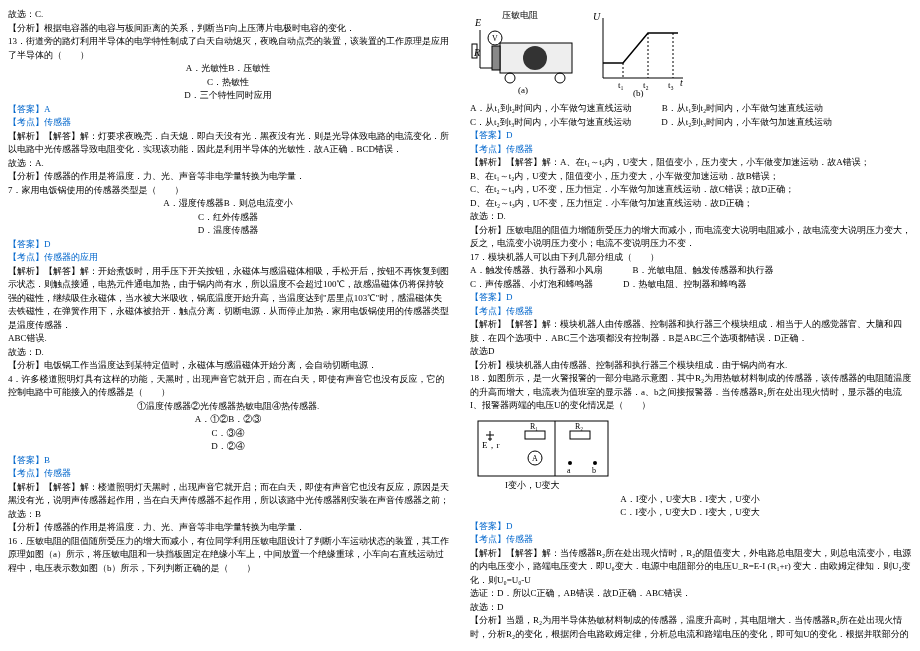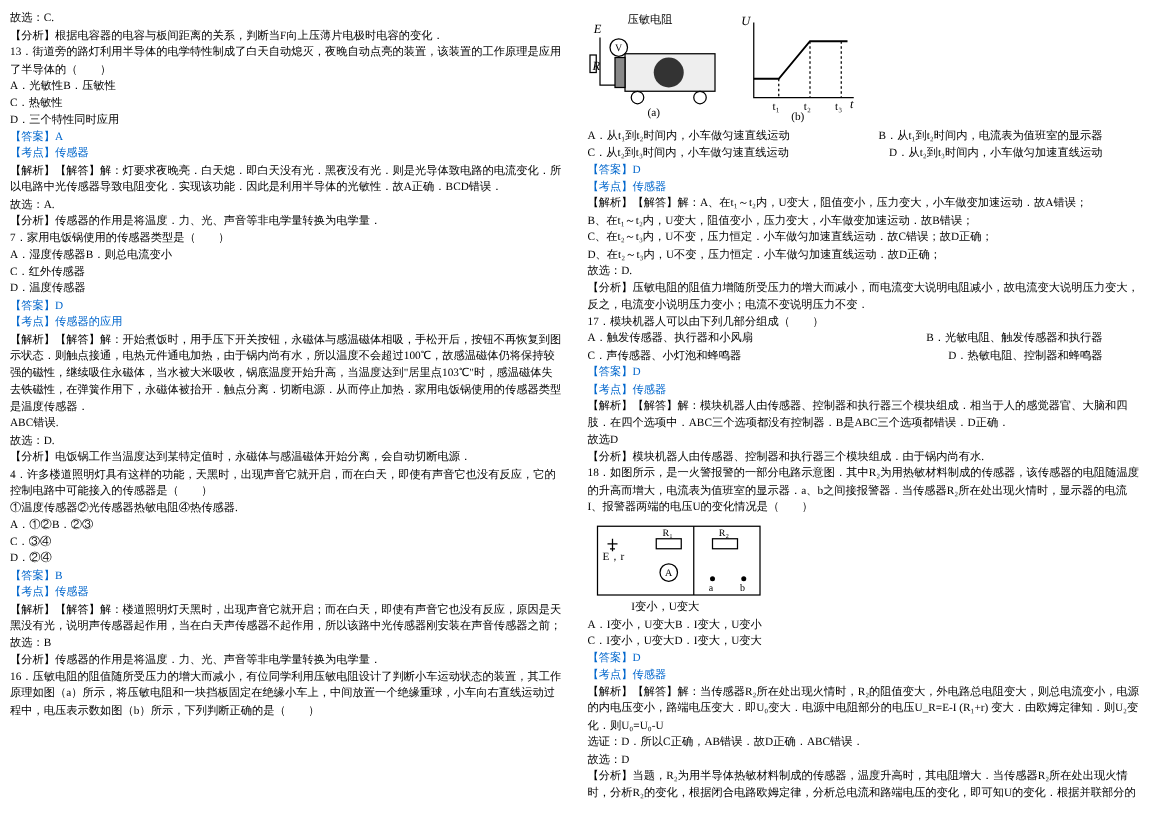--- a/index.html
+++ b/index.html
@@ -10,23 +10,23 @@
     padding: 8px;
     background: #fff;
     column-count: 2;
     column-gap: 20px;
     width: 904px;
     height: 635px;
   }
   .blk { break-inside: avoid-column; }
   .bold { font-weight: normal; }
   .blue { color: #0066cc; }
-  .row { display: flex; flex-wrap: wrap; justify-content: space-between; }
+  .row { display: flex; flex-wrap: wrap; }
   .row span { margin-right: 30px; }
-  .opts { display:flex; justify-content: flex-start; max-width:440px;}
+  .opts { display:flex; justify-content: center; max-width:440px;}
   .diag { display:flex; align-items:flex-end; gap:8px; margin:4px 0;}
   svg { display:block; }
 </style>
 </head>
 <body>
 
 <div>故选：C.</div>
 <div>【分析】根据电容器的电容与板间距离的关系，判断当F向上压薄片电极时电容的变化．</div>
 <div class="bold">13．街道旁的路灯利用半导体的电学特性制成了白天自动熄灭，夜晚自动点亮的装置，该装置的工作原理是应用了半导体的（　　）</div>
 <div class="opts">
@@ -121,21 +121,21 @@
     <text x="80" y="80" font-size="9">t₃</text>
     <line x1="35" y1="55" x2="35" y2="70" stroke="#000" stroke-dasharray="2"></line>
     <line x1="60" y1="25" x2="60" y2="70" stroke="#000" stroke-dasharray="2"></line>
     <line x1="85" y1="25" x2="85" y2="70" stroke="#000" stroke-dasharray="2"></line>
     <text x="45" y="88" font-size="9">(b)</text>
   </svg>
 </div>
 
 <div class="row">
   <span>A．从t₁到t₂时间内，小车做匀速直线运动</span>
-  <span>B．从t₁到t₂时间内，电流表为值班室的显示器</span>
+  <span>B．从t₁到t₂时间内，小车做匀速直线运动</span>
 </div>
 
 <div class="row">
   <span>C．从t₂到t₃时间内，小车做匀速直线运动</span>
   <span>D．从t₂到t₃时间内，小车做匀加速直线运动</span>
 </div>
 <div class="blue">【答案】D</div>
 <div class="blue">【考点】传感器</div>
 <div>【解析】【解答】解：A、在t₁～t₂内，U变大，阻值变小，压力变大，小车做变加速运动．故A错误；</div>
 <div>B、在t₁～t₂内，U变大，阻值变小，压力变大，小车做变加速运动．故B错误；</div>

